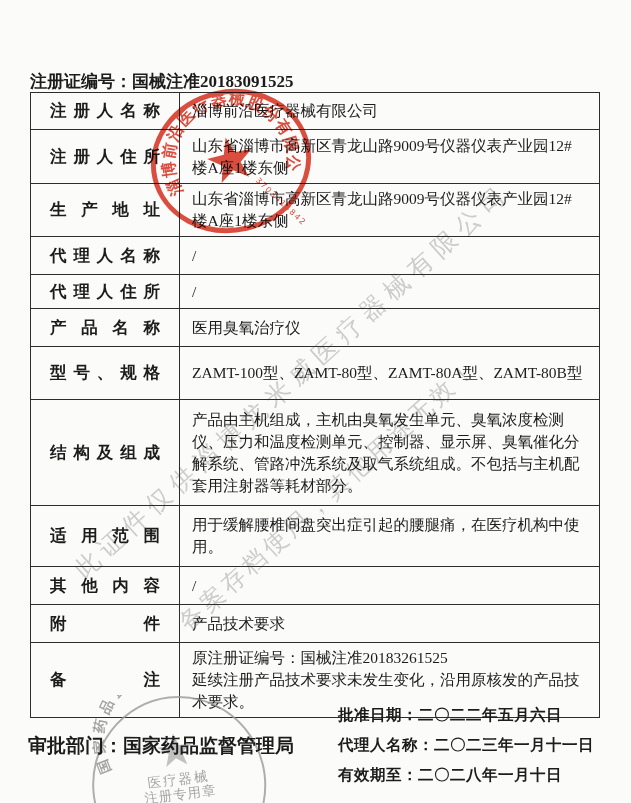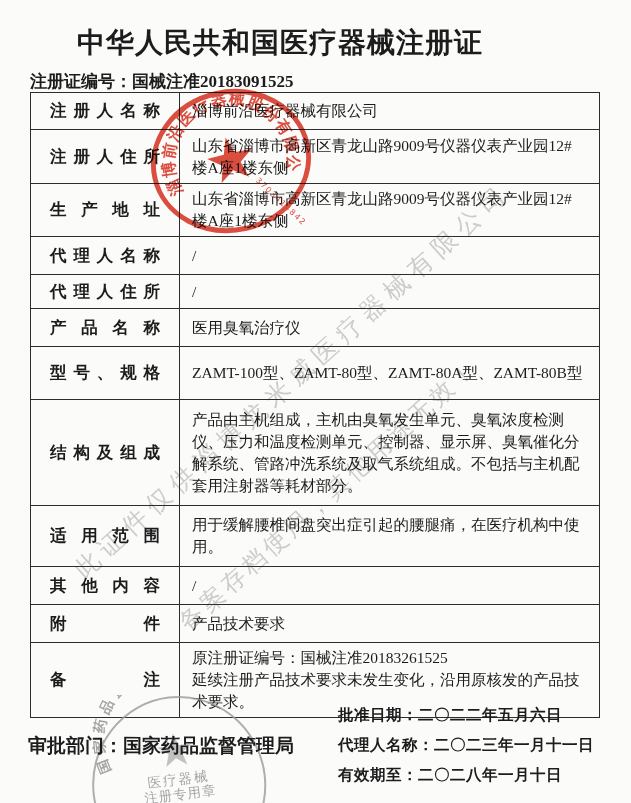--- a/index.html
+++ b/index.html
@@ -32,21 +32,20 @@
   .dates div{font-size:15.5px;font-weight:600;margin-bottom:9px;letter-spacing:.5px;}
 </style>
 </head>
 <body>
 
 <div class="page">
 
   <div class="wm wm1" style="color:#9e9e9e;">此证件仅供淄博龙米威医疗器械有限公司</div>
   <div class="wm wm2" style="color:#9e9e9e;">备案存档使用，其他用途无效！</div>
 
-  <div class="title">中华人民共和国医疗器械注册证</div>
   <div class="certno">
     <span>注册证编号：</span><span>国械注准20183091525</span>
   </div>
 
   <table class="cert">
     <tbody>
         <tr style="height:37px;">
       <td class="lblcell">
             <div class="lbl">注册人名称</div>
           </td>

